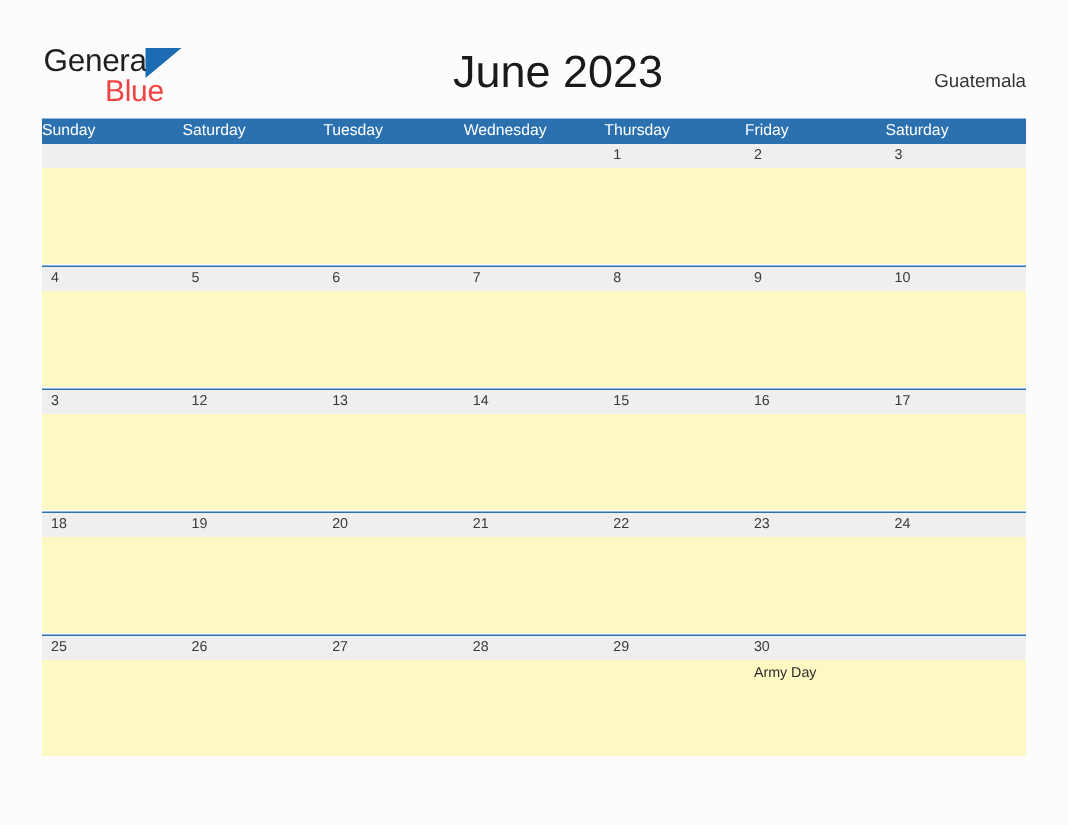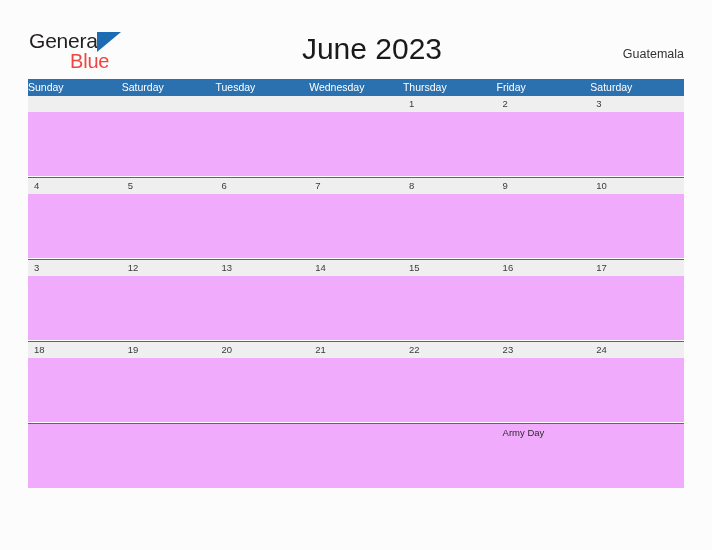--- a/index.html
+++ b/index.html
@@ -120,21 +120,21 @@
     border-top: none;
   }
   .week .daterow {
     display: flex;
     height: 16px;
     background: #efefef;
   }
   .week .bodyrow {
     display: flex;
     height: 64px;
-    background: #f0abfc;
+    background: #fef9c3;
   }
   .daycell-num {
     flex: 1 1 0;
     font-size: 9.5px;
     line-height: 16px;
     padding-left: 6px;
     box-sizing: border-box;
     color: #3a3a3a;
     white-space: nowrap;
   }
@@ -256,20 +256,29 @@
             <div class="daycell-body"></div>
             <div class="daycell-body"></div>
             <div class="daycell-body"></div>
             <div class="daycell-body"></div>
             <div class="daycell-body"></div>
             <div class="daycell-body"></div>
             <div class="daycell-body"></div>
           </div>
         </div>
         <div class="week">
+          <div class="daterow">
+            <div class="daycell-num">25</div>
+            <div class="daycell-num">26</div>
+            <div class="daycell-num">27</div>
+            <div class="daycell-num">28</div>
+            <div class="daycell-num">29</div>
+            <div class="daycell-num">30</div>
+            <div class="daycell-num"></div>
+          </div>
           <div class="bodyrow">
             <div class="daycell-body"></div>
             <div class="daycell-body"></div>
             <div class="daycell-body"></div>
             <div class="daycell-body"></div>
             <div class="daycell-body"></div>
             <div class="daycell-body">
               <div class="event">Army Day</div>
             </div>
             <div class="daycell-body"></div>

